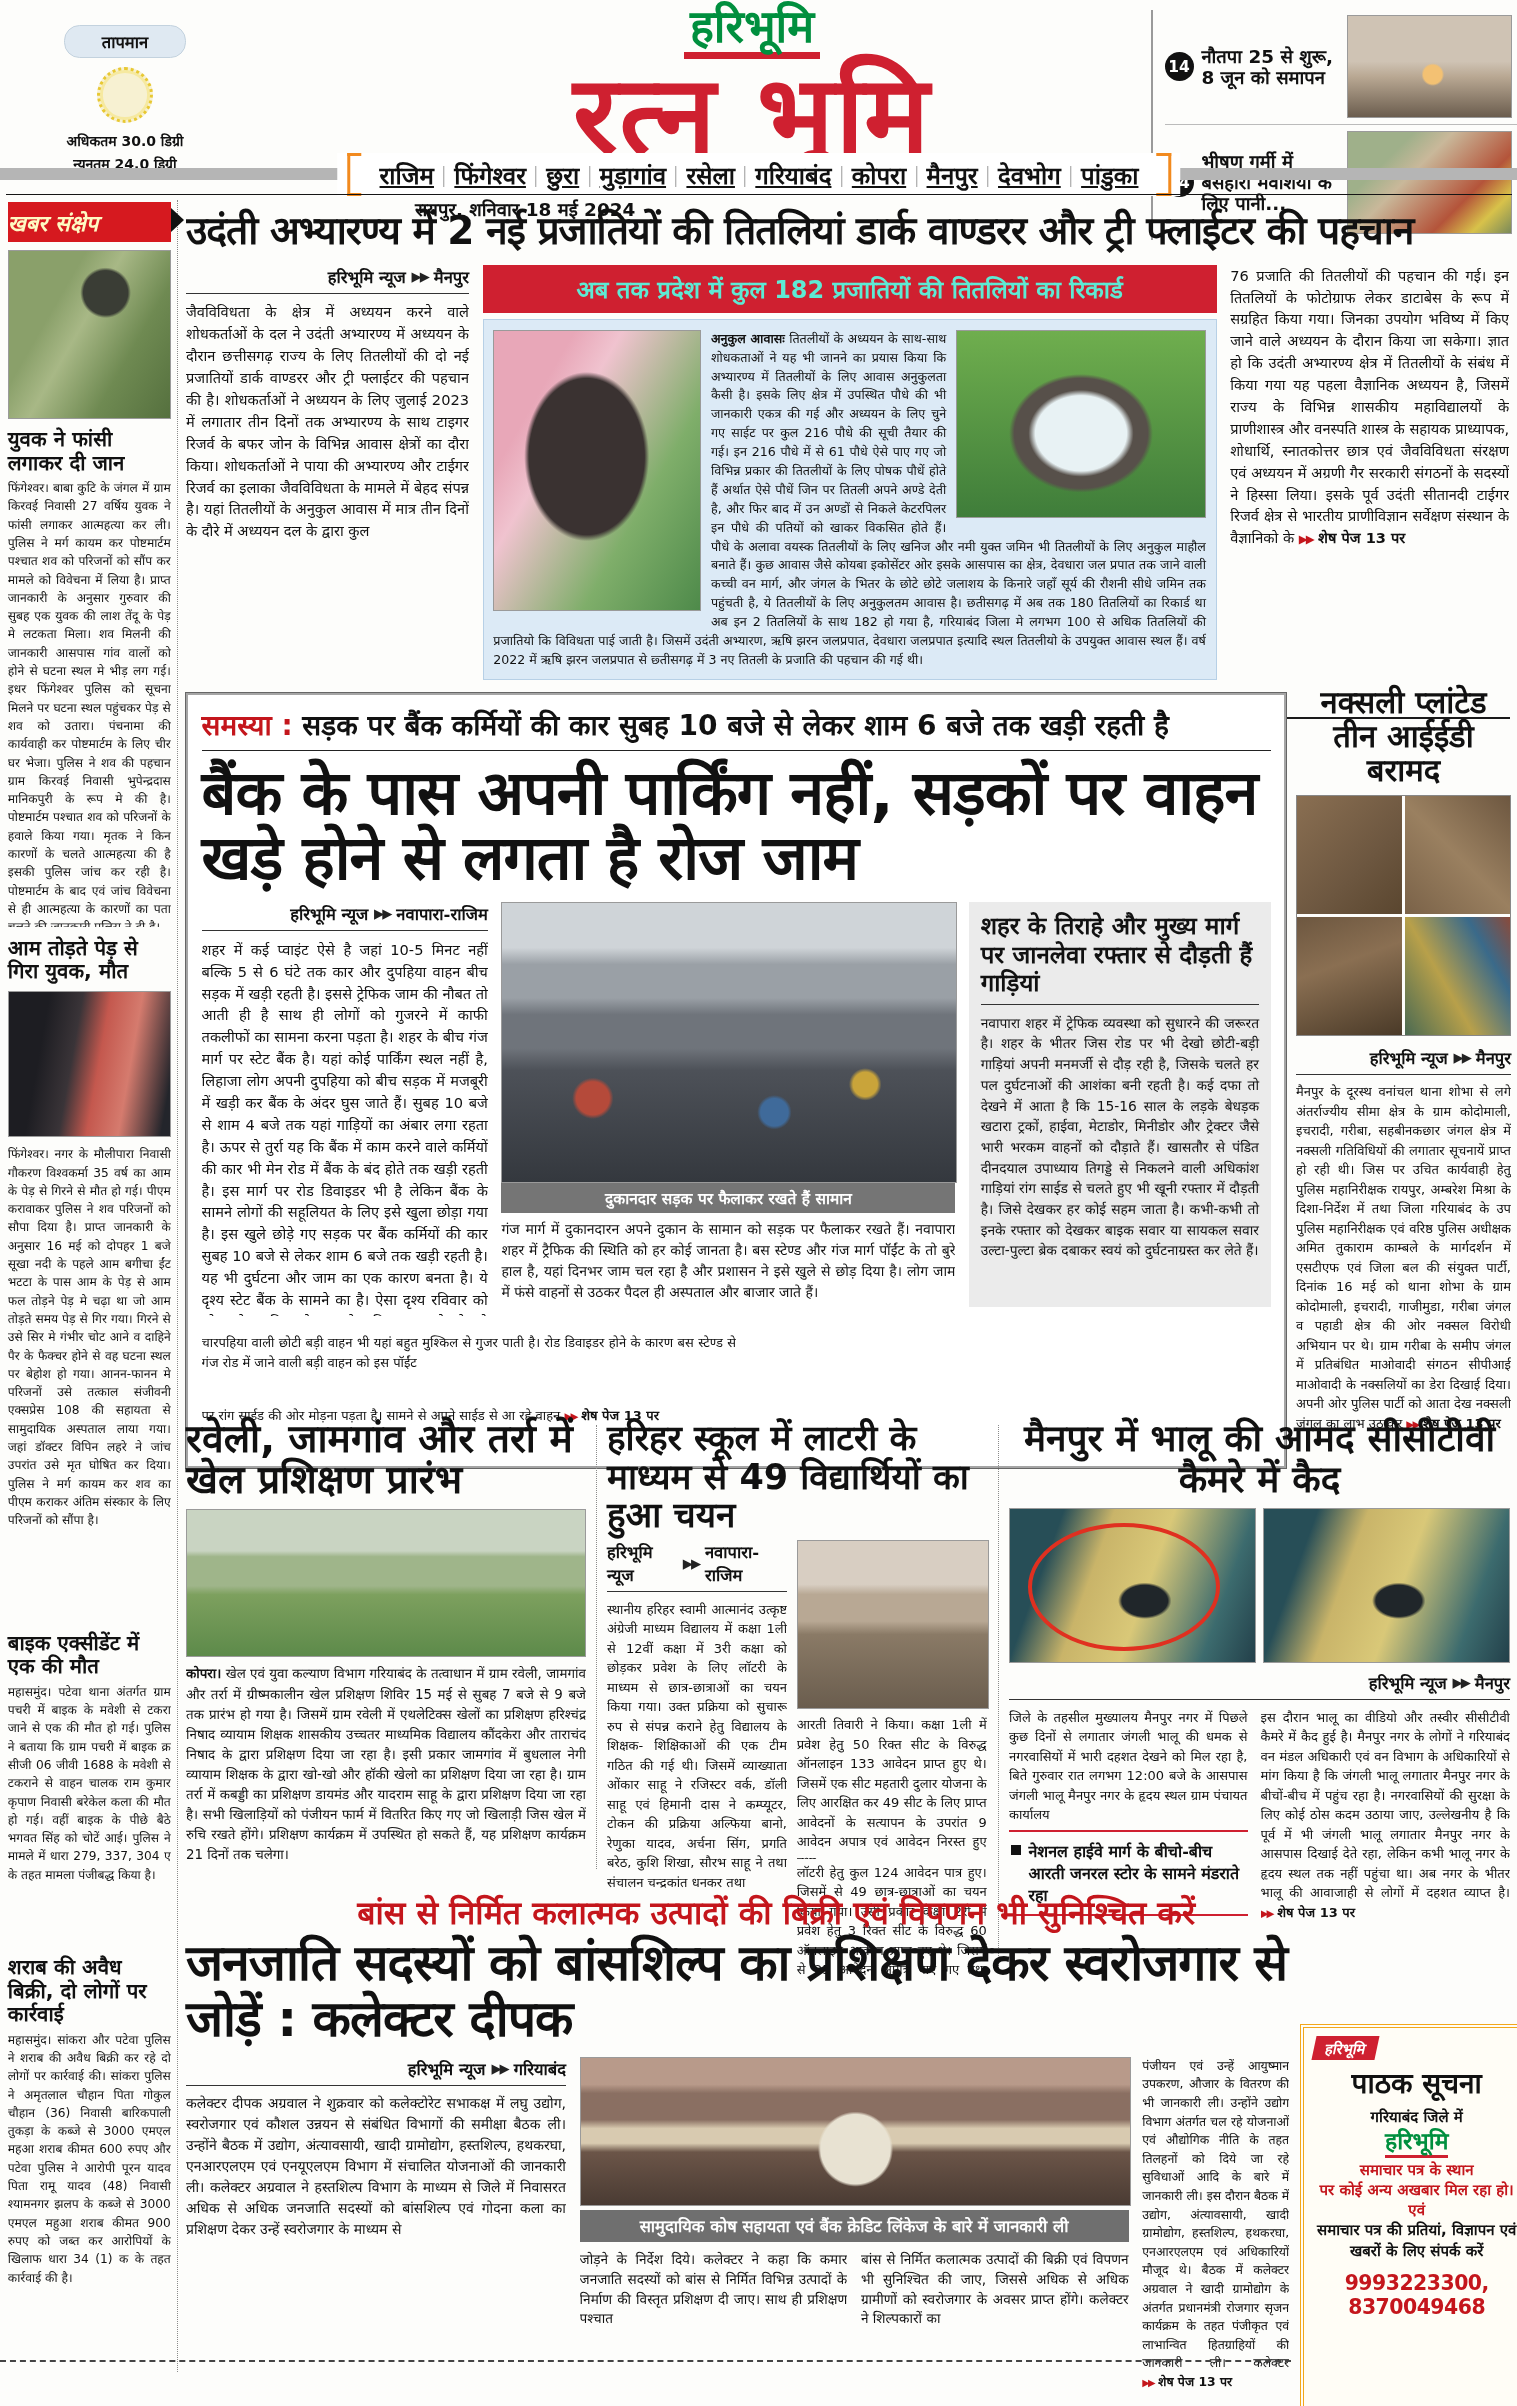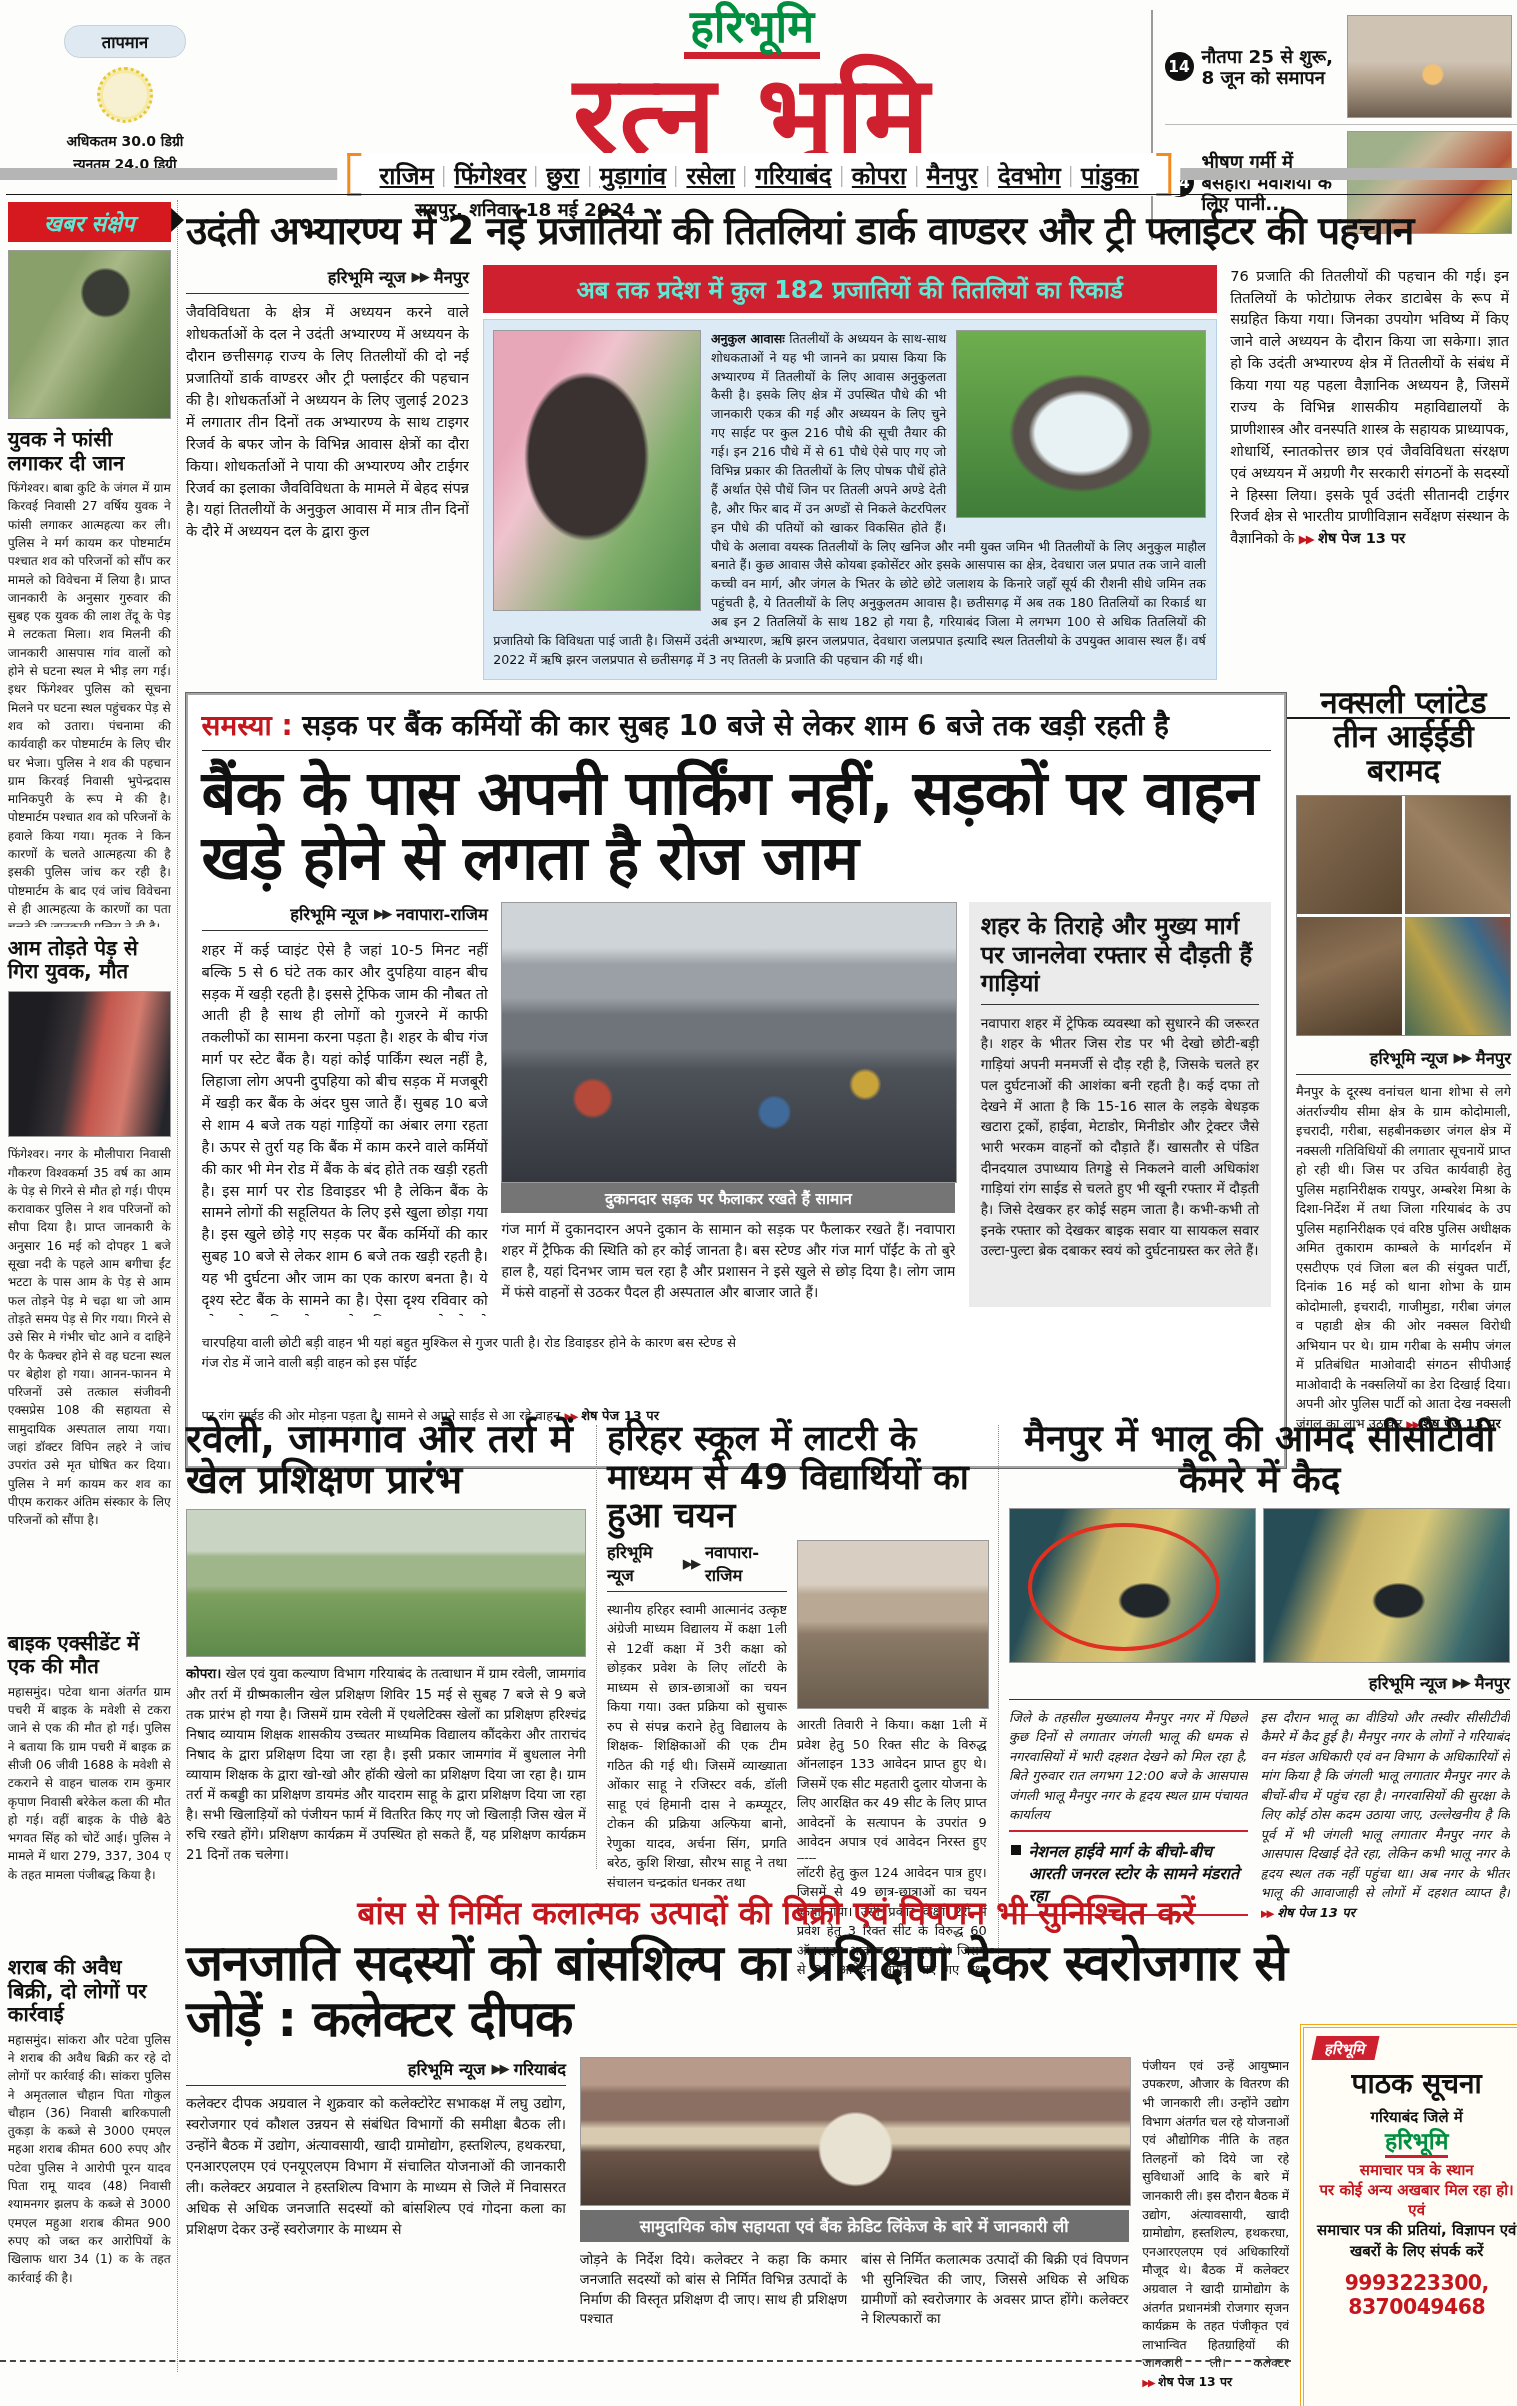--- a/index.html
+++ b/index.html
@@ -35,21 +35,21 @@
   .navbox{position:absolute;left:50%;transform:translateX(-50%);top:0;background:#fff;display:flex;align-items:center;padding:0 9.7px;gap:18px;text-decoration:underline;}
   .bracket{width:11.6px;height:37px;border:3.9px solid #f28a1e;}
   .bracket.l{border-right:none;}
   .bracket.r{border-left:none;}
   .cities{display:flex;align-items:center;font-size:24px;font-weight:800;white-space:nowrap;}
   .nav-city+.nav-city::before{content:"";display:inline-block;width:1px;height:21.3px;background:#999;margin:0 9.7px;vertical-align:-2.9px;}
   .toprule{left:5.8px;top:194px;width:1506px;border-top:1.9px solid #151515;}
   .railsep{left:177px;top:200px;height:2172px;border-left:1.9px dotted #8a8a8a;}
   
   .rail{left:7.8px;top:202px;width:163px;}
-  .rail-head{background:#d6191f;color:#5eead4;font-weight:800;font-style:italic;font-size:22px;text-align:center;padding:4.9px 0;position:relative;}
+  .rail-head{background:#d6191f;color:#fef9c3;font-weight:800;font-style:italic;font-size:22px;padding:4.9px 0;position:relative;}
   .rail-arrow{position:absolute;right:-13.6px;top:5.8px;width:0;height:0;border-top:12.6px solid transparent;border-bottom:12.6px solid transparent;border-left:13.6px solid #111;}
   .rail .photo{width:161px;margin-top:7.8px;}
   .ph-forest{height:167px;background:radial-gradient(circle at 60% 25%,#3a3d35 0 14%,rgba(0,0,0,0) 16%),linear-gradient(120deg,#8aa06a 0 30%,#a8b886 45%,#6f8a52 70%,#55703e);}
   .ph-body{height:144px;background:linear-gradient(100deg,#1d1d22 0 22%,#3a3438 40%,#c4584e 55%,#d57b6e 72%,#23252b 95%);}
   .rail-h{font-size:20.4px;font-weight:800;line-height:1.15;margin:9.7px 0 3.9px;}
   .rail-b{font-size:12.2px;}
   
   .butterfly{left:186px;top:202px;width:1324px;}
   .bf-head{font-size:39px;font-weight:900;white-space:nowrap;overflow:hidden;letter-spacing:-1px;margin-bottom:9.7px;}
   .bf-row{display:flex;gap:13.6px;}
@@ -108,21 +108,21 @@
   .school-c1 .bd{font-size:13px;height:312px;}
   .school-right{width:190px;}
   .ph-school{width:190px;height:167px;background:linear-gradient(#d8cec2 0 26%,#b8a894 32% 48%,#8a7a66 56%,#6a5d4e);}
   .school-right .bd{font-size:13px;height:144px;margin-top:5.8px;}
   .bear{left:1009px;top:1419px;width:501px;}
   .bear-h{font-size:37px;font-weight:900;text-align:center;line-height:1.1;margin-bottom:7.8px;}
   .bear-photos{display:flex;gap:7.8px;}
   .ph-bear{width:245px;height:153px;position:relative;background:radial-gradient(ellipse at 55% 60%,#20262a 0 12%,rgba(0,0,0,0) 14%),linear-gradient(110deg,#274e57 0 18%,#c9b469 35%,#d9c878 55%,#3c6b6e 82%,#23404a);}
   .redcircle{position:absolute;left:17.5px;top:13.6px;width:184px;height:120px;border:4.9px solid #e03020;border-radius:50%;}
   .bear .byline{margin-top:7.8px;}
-  .bear-cols{display:flex;gap:13px;font-style:italic;}
+  .bear-cols{display:flex;gap:13px;}
   .bear-c1{width:239px;font-size:13px;}
   .bear-c2{width:250px;font-size:13px;height:291px;overflow:hidden;}
   .quotebox{border-top:2.9px solid #cf2030;border-bottom:2.9px solid #cf2030;padding:7.8px 1.9px;margin:7.8px 0;font-weight:800;font-size:16px;display:flex;gap:7.8px;}
   .sqbullet{width:9.7px;height:9.7px;background:#111;margin-top:4.9px;flex:none;}
   
   .bamboo-kicker{left:330px;top:1890px;width:835px;display:flex;align-items:center;gap:13.6px;}
   .chev{width:33px;height:21.3px;background:#9a9a9a;clip-path:polygon(0 0,60% 0,100% 50%,60% 100%,0 100%,40% 50%);}
   .chev.red{background:#cf2030;}
   .bamboo-kicker .ktxt{color:#c4161c;font-weight:800;font-size:32px;white-space:nowrap;}
   .bamboo{left:186px;top:1935px;width:1104px;}

